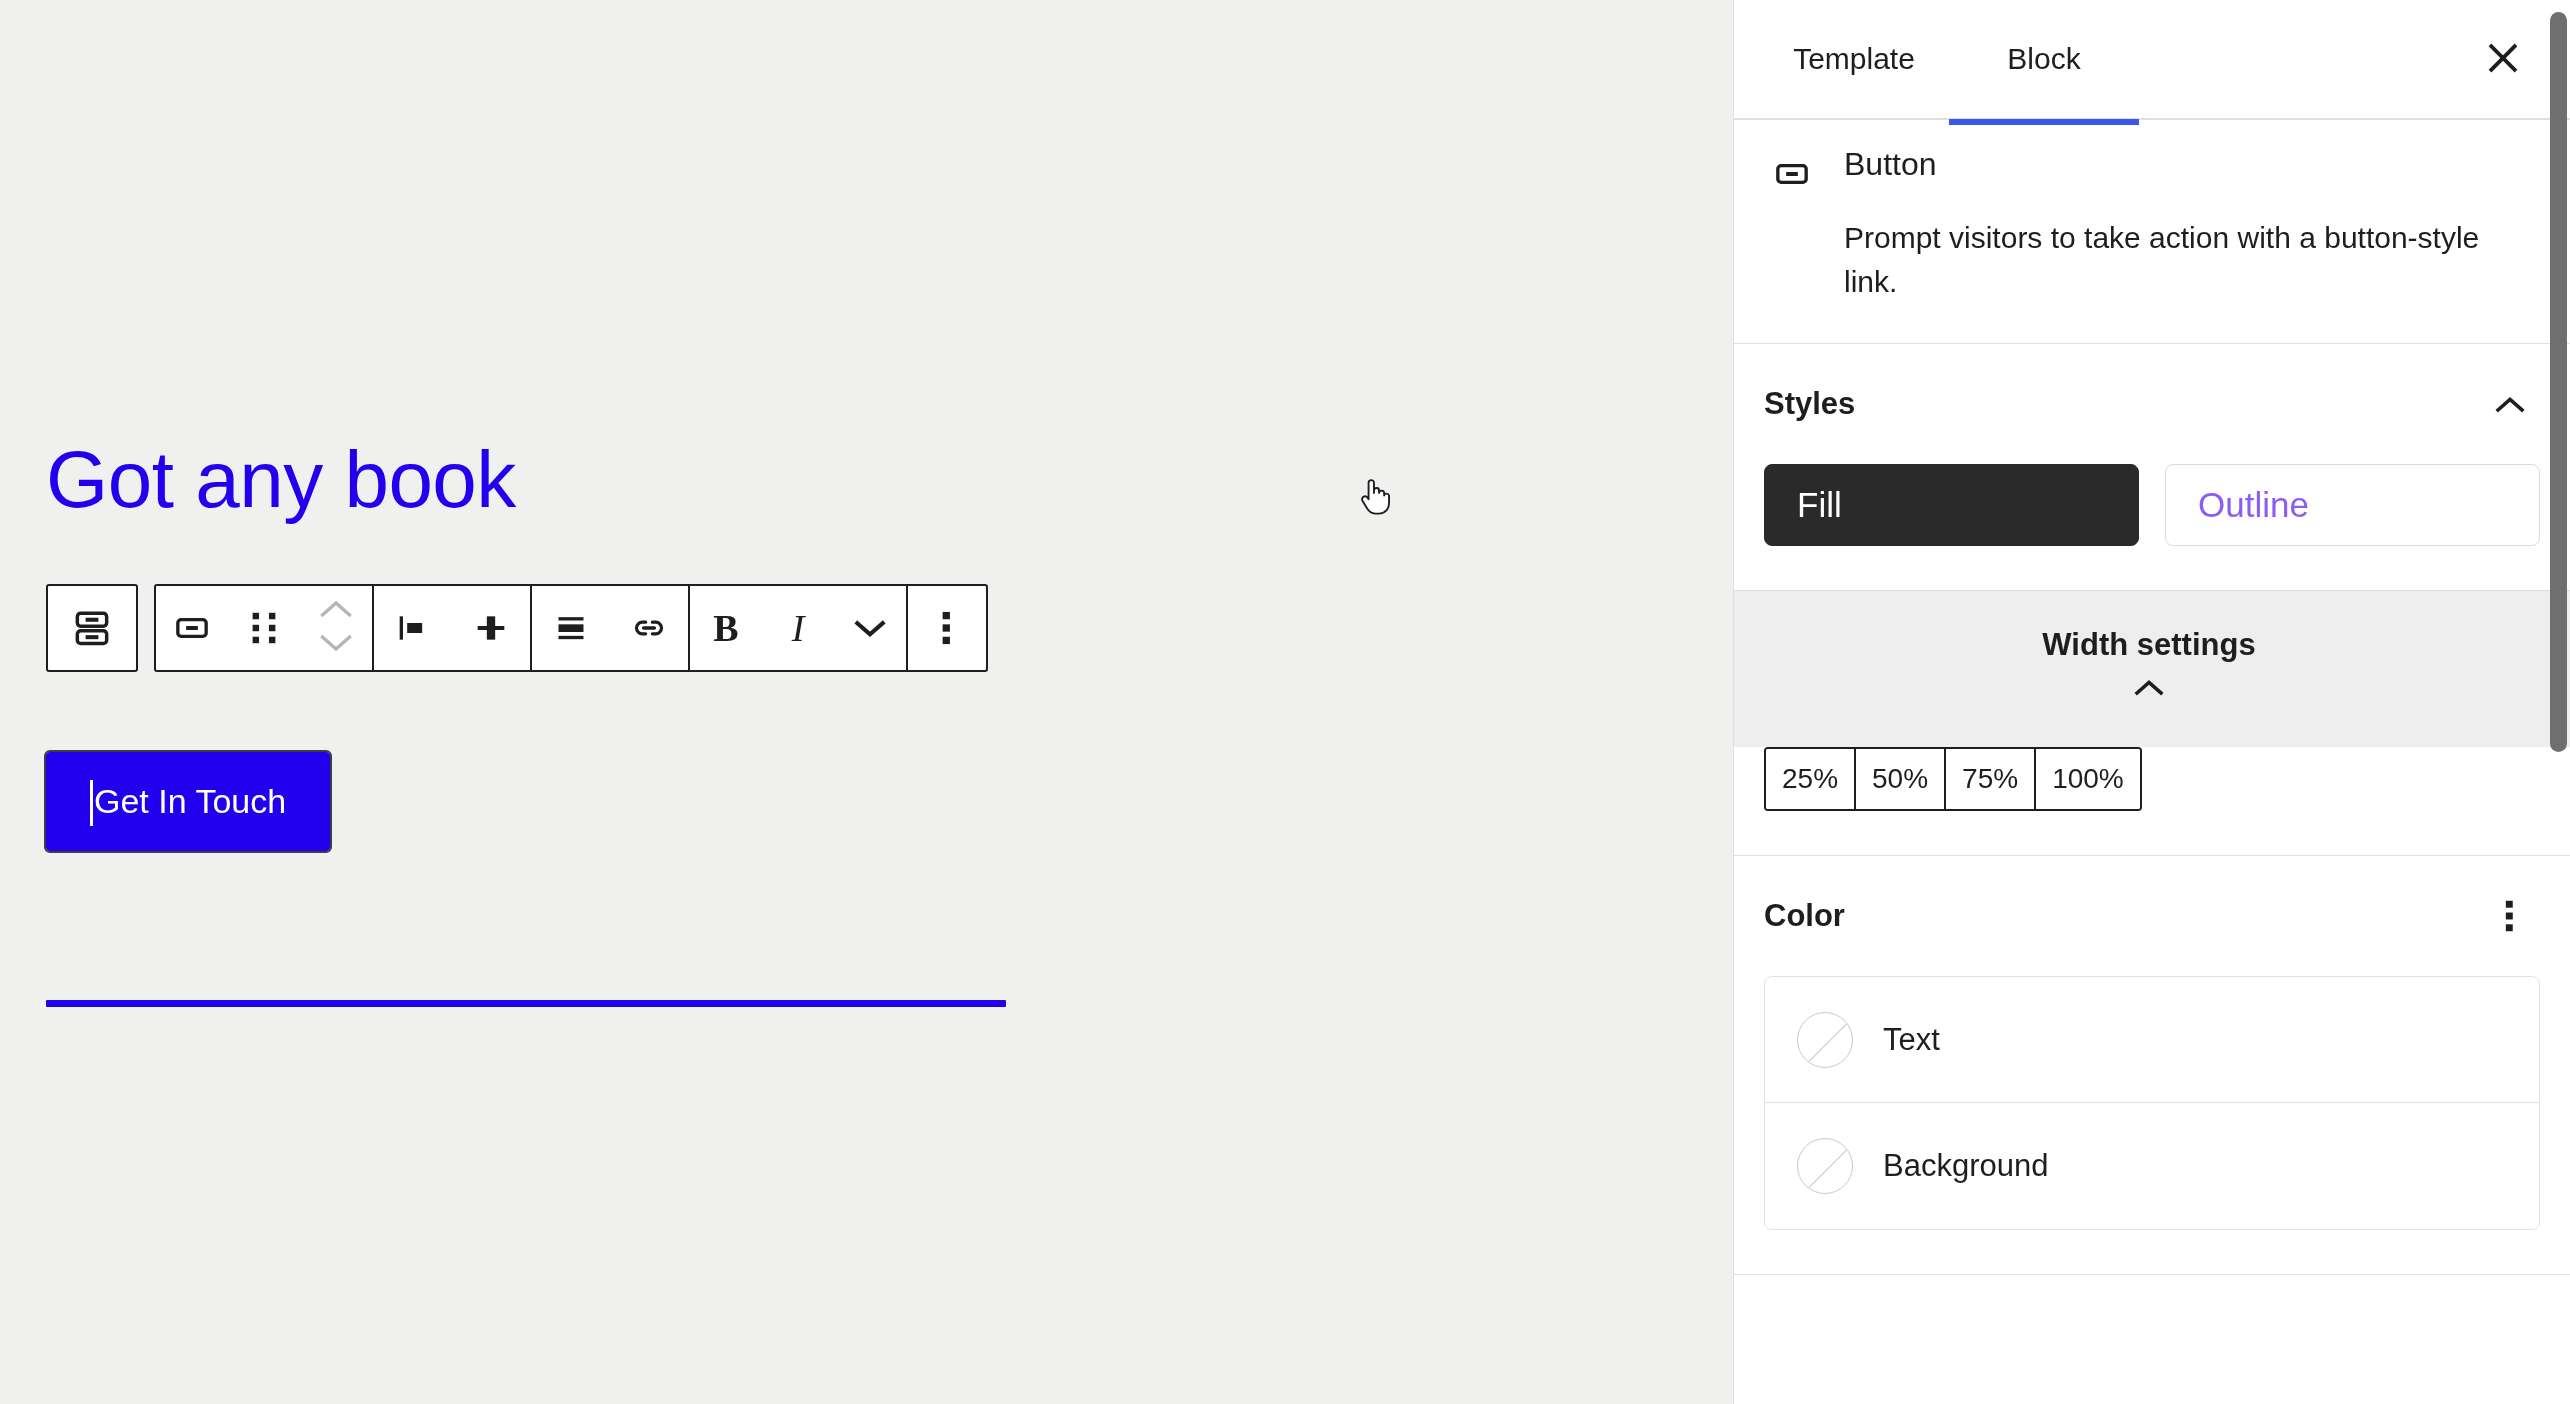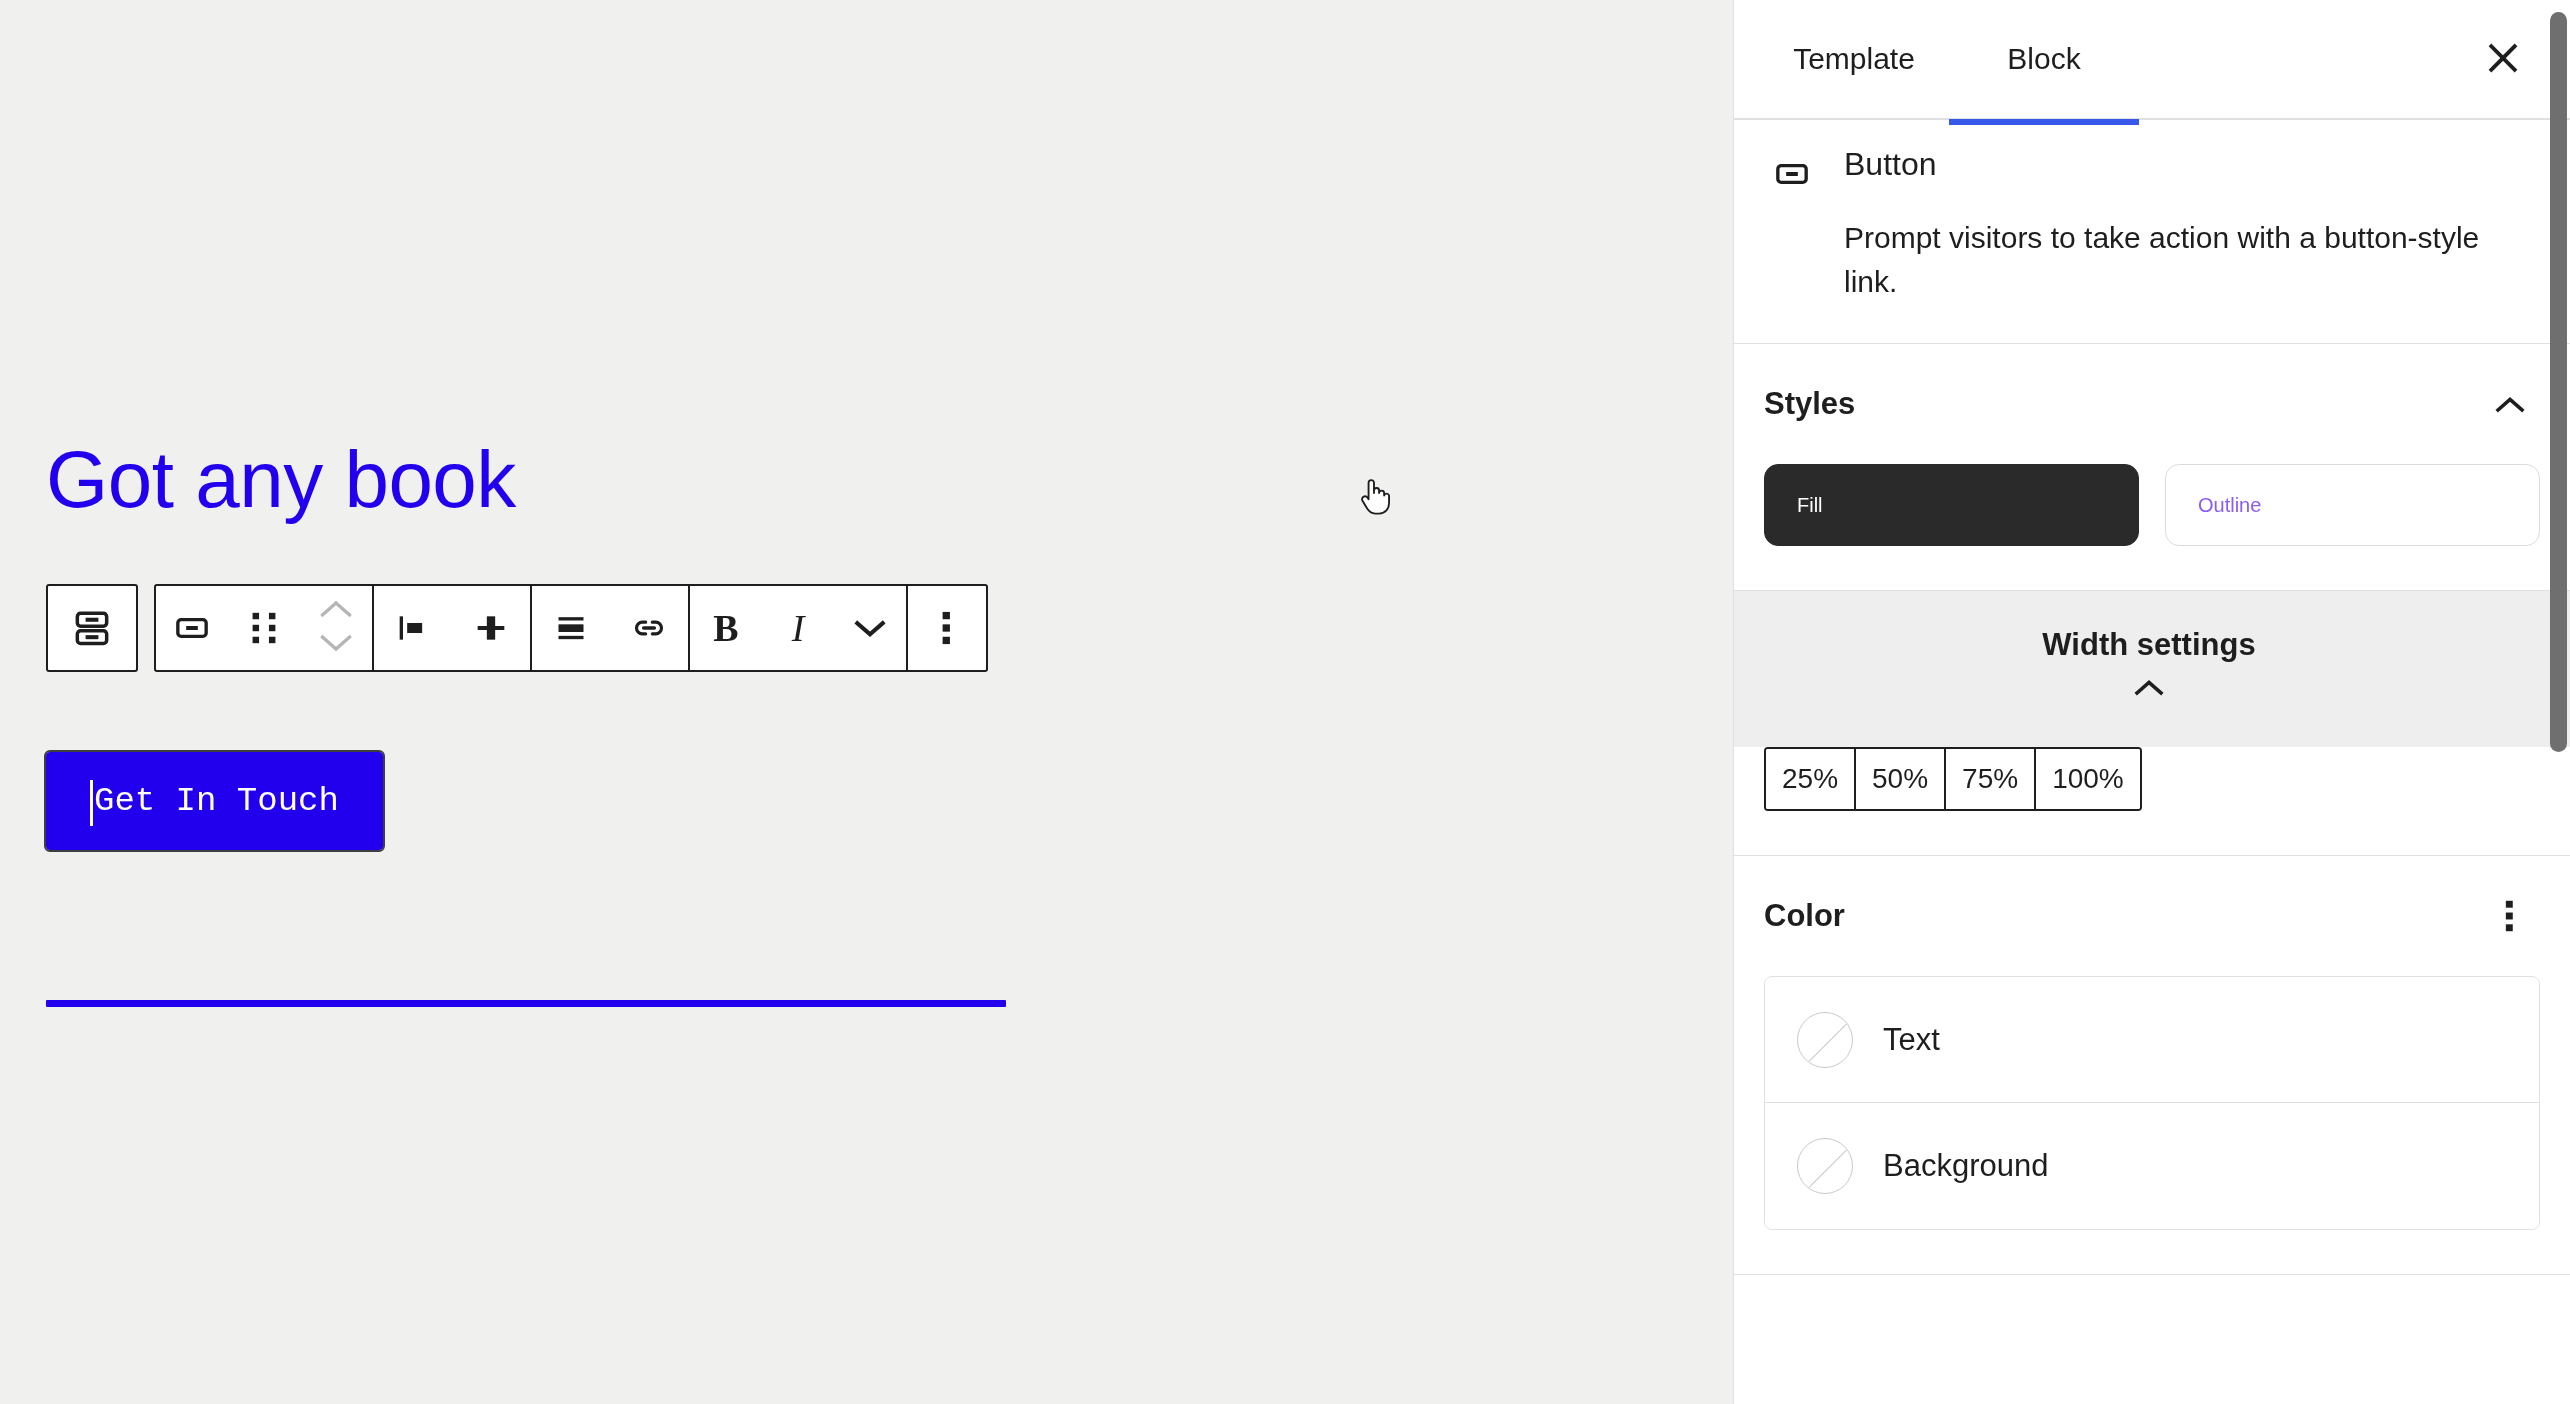--- a/index.html
+++ b/index.html
@@ -113,21 +113,20 @@
     font-style: italic;
     font-size: 38px;
     line-height: 1;
   }
 
   
   .btn-block-wrap {
     position: absolute;
     left: 46px;
     top: 752px;
-    font-family: Liberation Mono, monospace;
   }
   .btn-block {
     position: relative;
     display: inline-flex;
     align-items: center;
     background: #2200ee;
     color: #ffffff;
     font-size: 34px;
     padding: 30px 44px 30px 48px;
     border-radius: 4px;
@@ -281,22 +280,22 @@
   .styles-grid {
     display: flex;
     gap: 26px;
   }
   .style-chip {
     flex: 1;
     height: 82px;
     display: flex;
     align-items: center;
     padding-left: 32px;
-    font-size: 20px;
-    border-radius: 14px;
+    font-size: 35px;
+    border-radius: 8px;
     cursor: pointer;
     font-family: "Liberation Sans", sans-serif;
   }
   .style-chip.selected {
     background: #2a2a2a;
     color: #ffffff;
     border: 1px solid #2a2a2a;
   }
   .style-chip.unselected {
     background: #ffffff;

